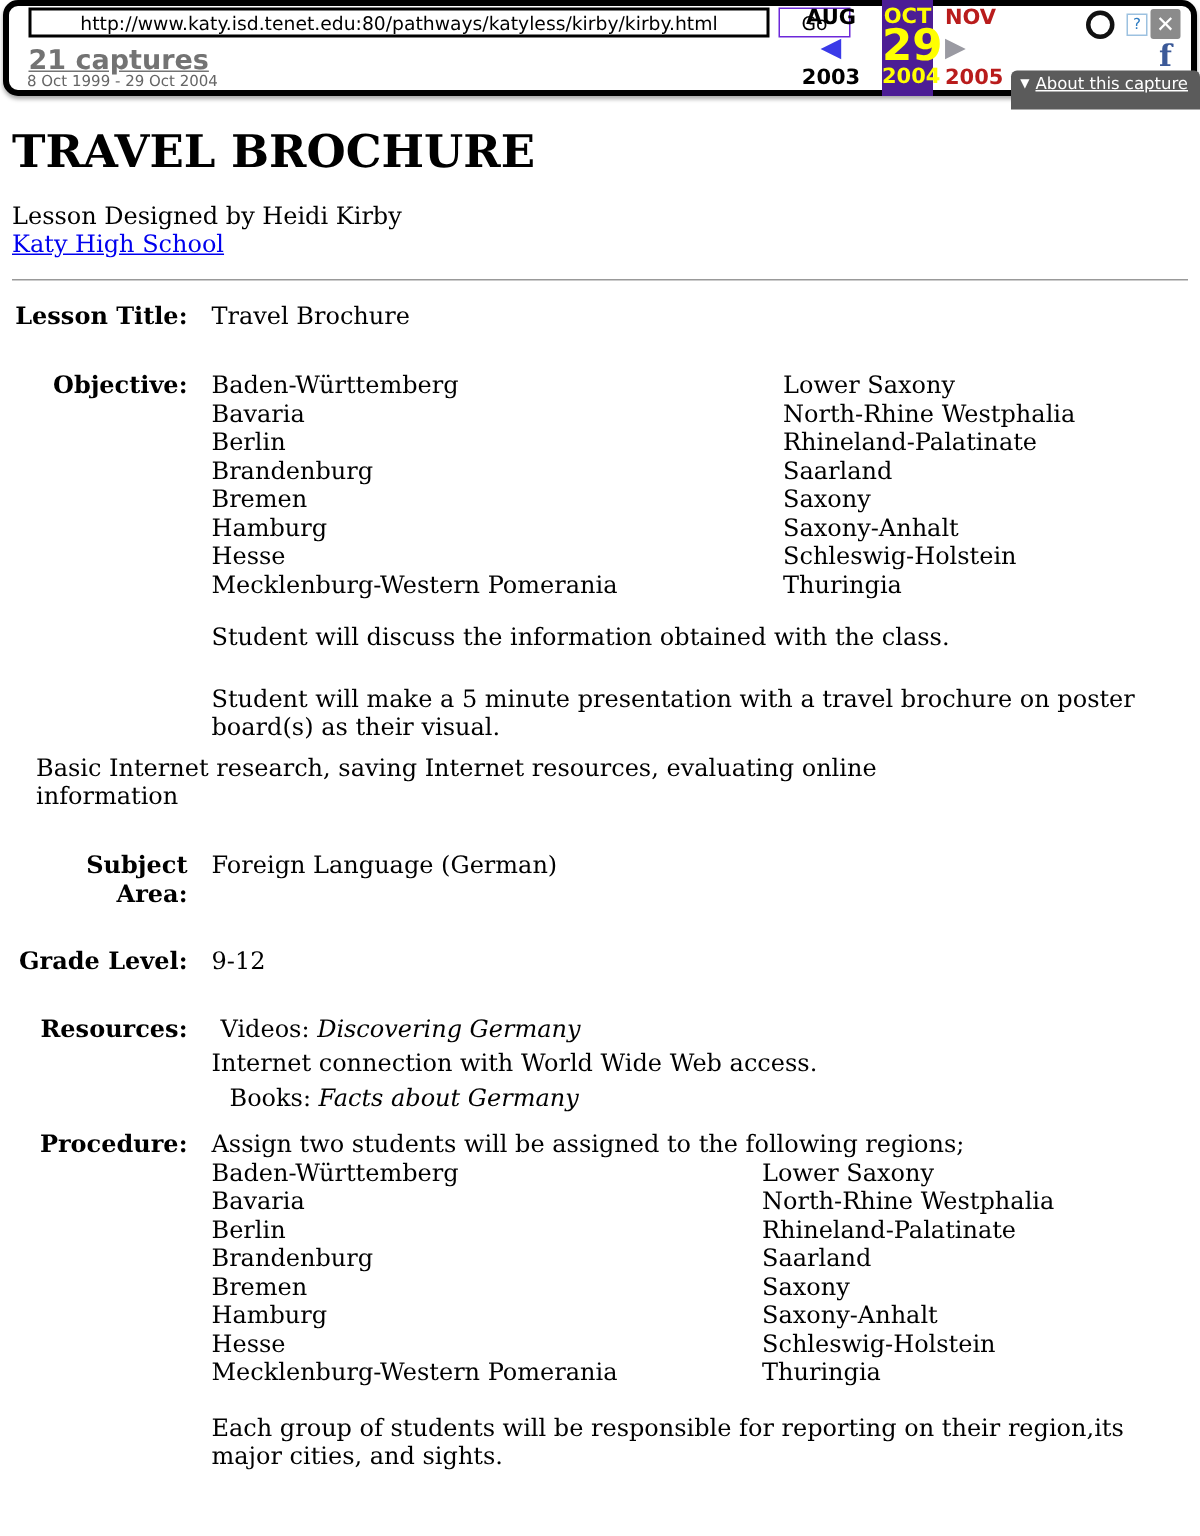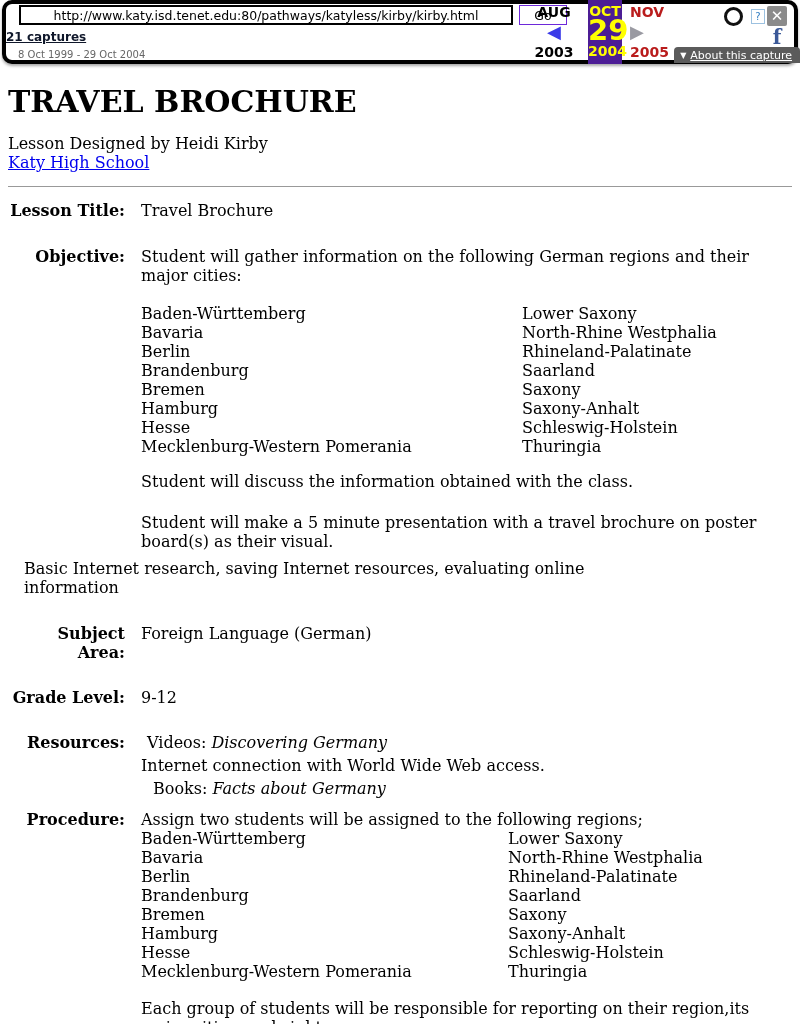--- a/index.html
+++ b/index.html
@@ -16,22 +16,22 @@
     position:absolute; left:13px; top:1px; width:494px; height:20px;
     border:2px solid #000; box-sizing:border-box; padding:1px 4px;
     font:12.5px "DejaVu Sans", sans-serif; color:#000; background:#fff;text-align:center;
   }
   .wb-go {
     position:absolute; left:513px; top:1px; width:48px; height:20px;
     border:1px solid #6d28d9; background:#fff; box-sizing:border-box;
     font:12.5px "DejaVu Sans", sans-serif; text-align:center; padding:0; cursor:pointer;
   }
   .wb-captures {
-    position:absolute; left:0; top:26px;
-    font-size:12px; font-weight:bold; color:#0f172a; text-decoration:underline; cursor:pointer;
+    position:absolute; left:13px; top:26px;
+    font-size:18px; font-weight:bold; color:#737373; text-decoration:underline; cursor:pointer;
   }
   .wb-range { position:absolute; left:12px; top:45px; font-size:10px; color:#666; }
 
   .wb-col { position:absolute; top:0; display:flex; flex-direction:column; }
   .wb-col .m { height:16px; line-height:16px; font-size:14px; font-weight:bold; }
   .wb-col .d { height:24px; line-height:24px; }
   .wb-col .y { height:16px; line-height:16px; font-size:14px; font-weight:bold; }
   .wb-prev { left:517px; width:62px; text-align:center; color:#000; }
   .wb-prev .d { font-size:18px; color:#3a3ae8; cursor:pointer; }
   .wb-cur {
@@ -58,21 +58,21 @@
     font-size:15px; font-weight:bold; line-height:20px; text-align:center; cursor:pointer;
   }
   .wb-fb {
     position:absolute; left:760px; top:22px; width:22px; text-align:center;
     color:#3b5998; font-family:"DejaVu Serif", serif; font-weight:bold;
     font-size:20px; line-height:22px; cursor:pointer;
   }
   .wb-about {
     position:absolute; right:-6px; top:43px;
     background:#5b5b5b; color:#fff; border-radius:4px 4px 0 0;
-    font-size:11px; line-height:13px; padding:2px 8px 1px 6px; cursor:pointer; white-space:nowrap;
+    font-size:11px; line-height:13px; padding:2px 8px 11px 6px; cursor:pointer; white-space:nowrap;
   }
   .wb-about .arr { font-size:8px; vertical-align:1px; }
   .wb-about .txt { text-decoration:underline; margin-left:4px; }
 
   
   .doc {
     margin:21px 0 0 8px; color:#000;
     font-family:"DejaVu Serif", serif; font-size:16px; line-height:19px;
   }
   .doc-title { font-size:30px; line-height:33px; font-weight:bold; margin:0; }
@@ -151,21 +151,20 @@
   <hr>
 
   <div class="row row-lesson">
     <div class="lbl">Lesson Title:</div>
     <div class="val">Travel Brochure</div>
   </div>
 
   <div class="row row-objective">
     <div class="lbl">Objective:</div>
     <div class="val">
-      <p class="op1">Student will gather information on the following German regions and their major cities:</p>
       <div class="regions">
         <div class="rrow">
             <span class="c1">Baden-Württemberg</span>
             <span class="c2">Lower Saxony</span>
           </div>
         <div class="rrow">
             <span class="c1">Bavaria</span>
             <span class="c2">North-Rhine Westphalia</span>
           </div>
         <div class="rrow">

